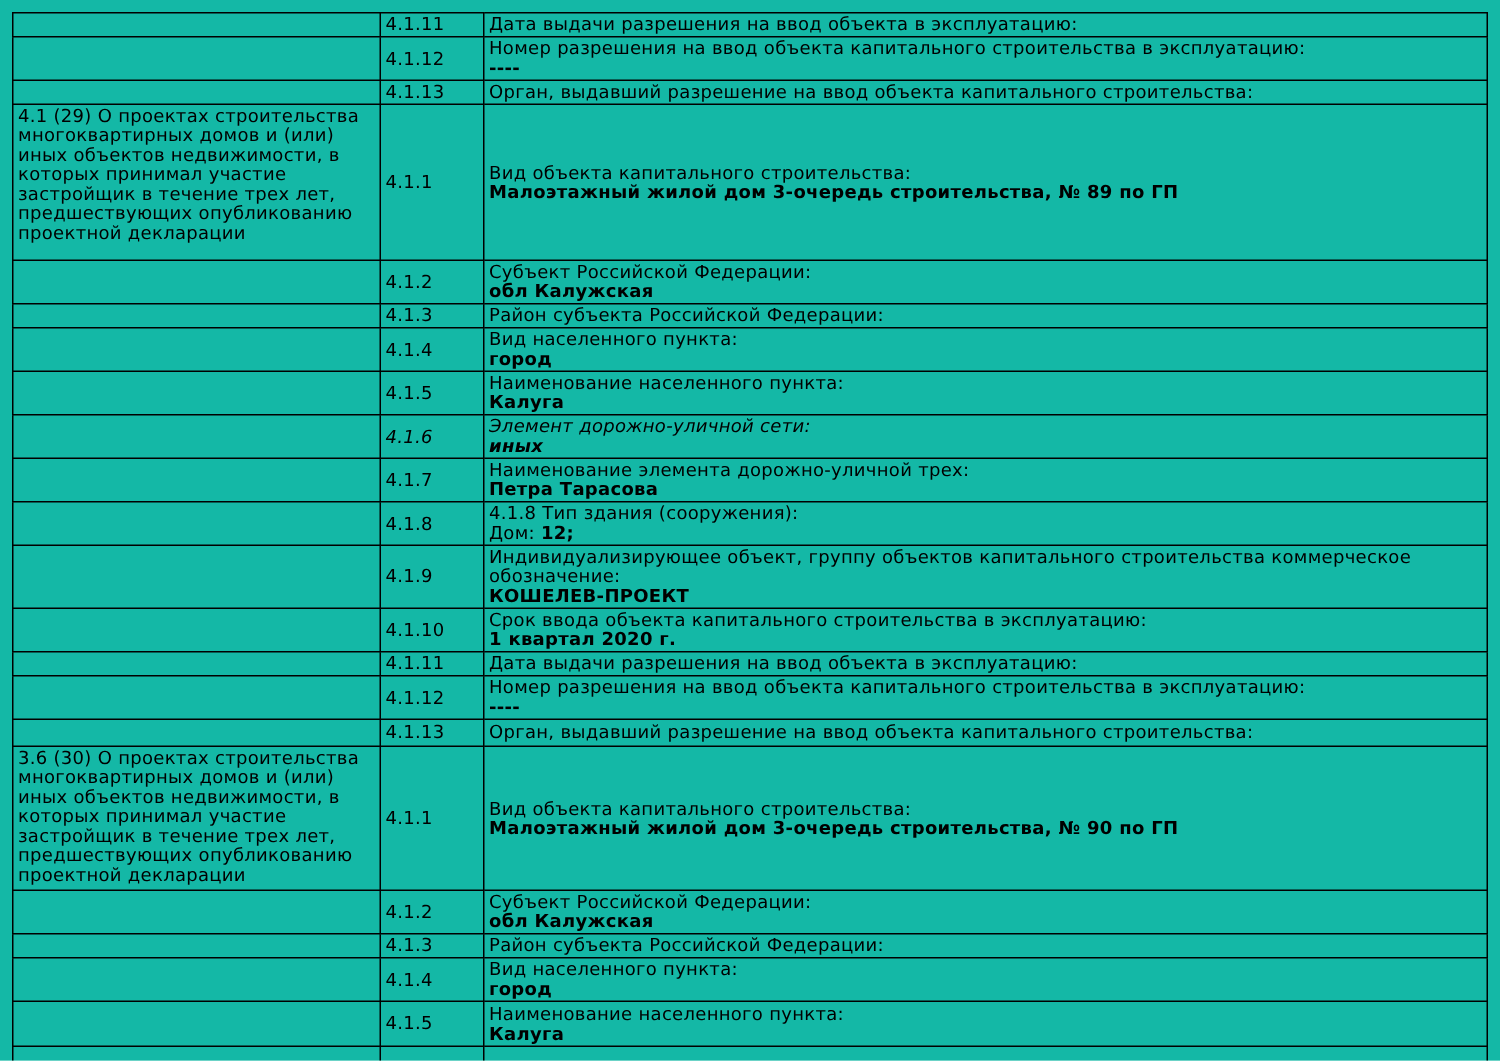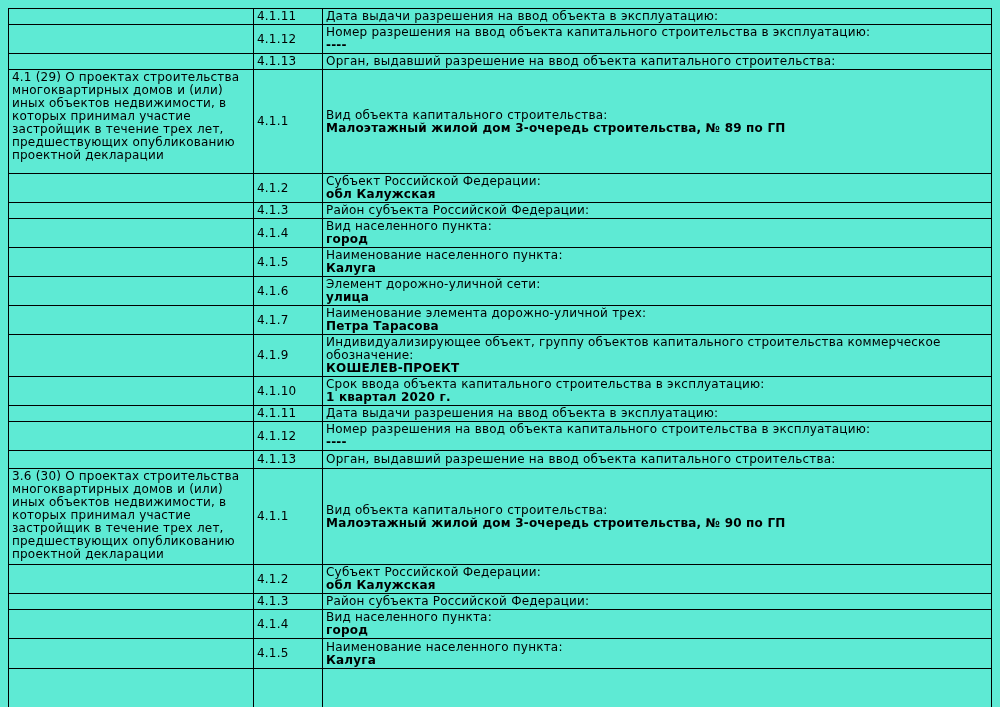--- a/index.html
+++ b/index.html
@@ -12,21 +12,21 @@
     height: 707px;
     overflow: hidden;
     font-family: "DejaVu Sans", "Liberation Sans", sans-serif;
     color: #000000;
   }
   .page {
     position: relative;
     width: 1000px;
     height: 707px;
     overflow: hidden;
-    background: #5eead4;
+    background: #14b8a6;
   }
   table.decl {
     position: absolute;
     left: 8px;
     top: 8px;
     width: 984px;
     border-collapse: collapse;
     table-layout: fixed;
   }
   table.decl td {
@@ -115,34 +115,42 @@
           </td>
         </tr>
         <tr style="height: 27px;">
           <td class="c-left"></td>
           <td class="c-num">4.1.5</td>
           <td class="c-main">
             <div><span>Наименование населенного пункта:</span></div>
             <div><span class="b">Калуга</span></div>
           </td>
         </tr>
-        <tr style="height: 28px;">
+        <tr style="height: 28px; font-style: italic;">
           <td class="c-left"></td>
           <td class="c-num">4.1.6</td>
           <td class="c-main">
             <div><span>Элемент дорожно-уличной сети:</span></div>
-            <div><span class="b">улица</span></div>
+            <div><span class="b">иных</span></div>
           </td>
         </tr>
         <tr style="height: 27px;">
           <td class="c-left"></td>
           <td class="c-num">4.1.7</td>
           <td class="c-main">
             <div><span>Наименование элемента дорожно-уличной трех:</span></div>
             <div><span class="b">Петра Тарасова</span></div>
+          </td>
+        </tr>
+        <tr style="height: 28px;">
+          <td class="c-left"></td>
+          <td class="c-num">4.1.8</td>
+          <td class="c-main">
+            <div><span>4.1.8 Тип здания (сооружения):</span></div>
+            <div><span>Дом: </span><span class="b">12;</span></div>
           </td>
         </tr>
         <tr style="height: 42px;">
           <td class="c-left"></td>
           <td class="c-num">4.1.9</td>
           <td class="c-main">
             <div><span>Индивидуализирующее объект, группу объектов капитального строительства коммерческое обозначение:</span></div>
             <div><span class="b">КОШЕЛЕВ-ПРОЕКТ</span></div>
           </td>
         </tr>

